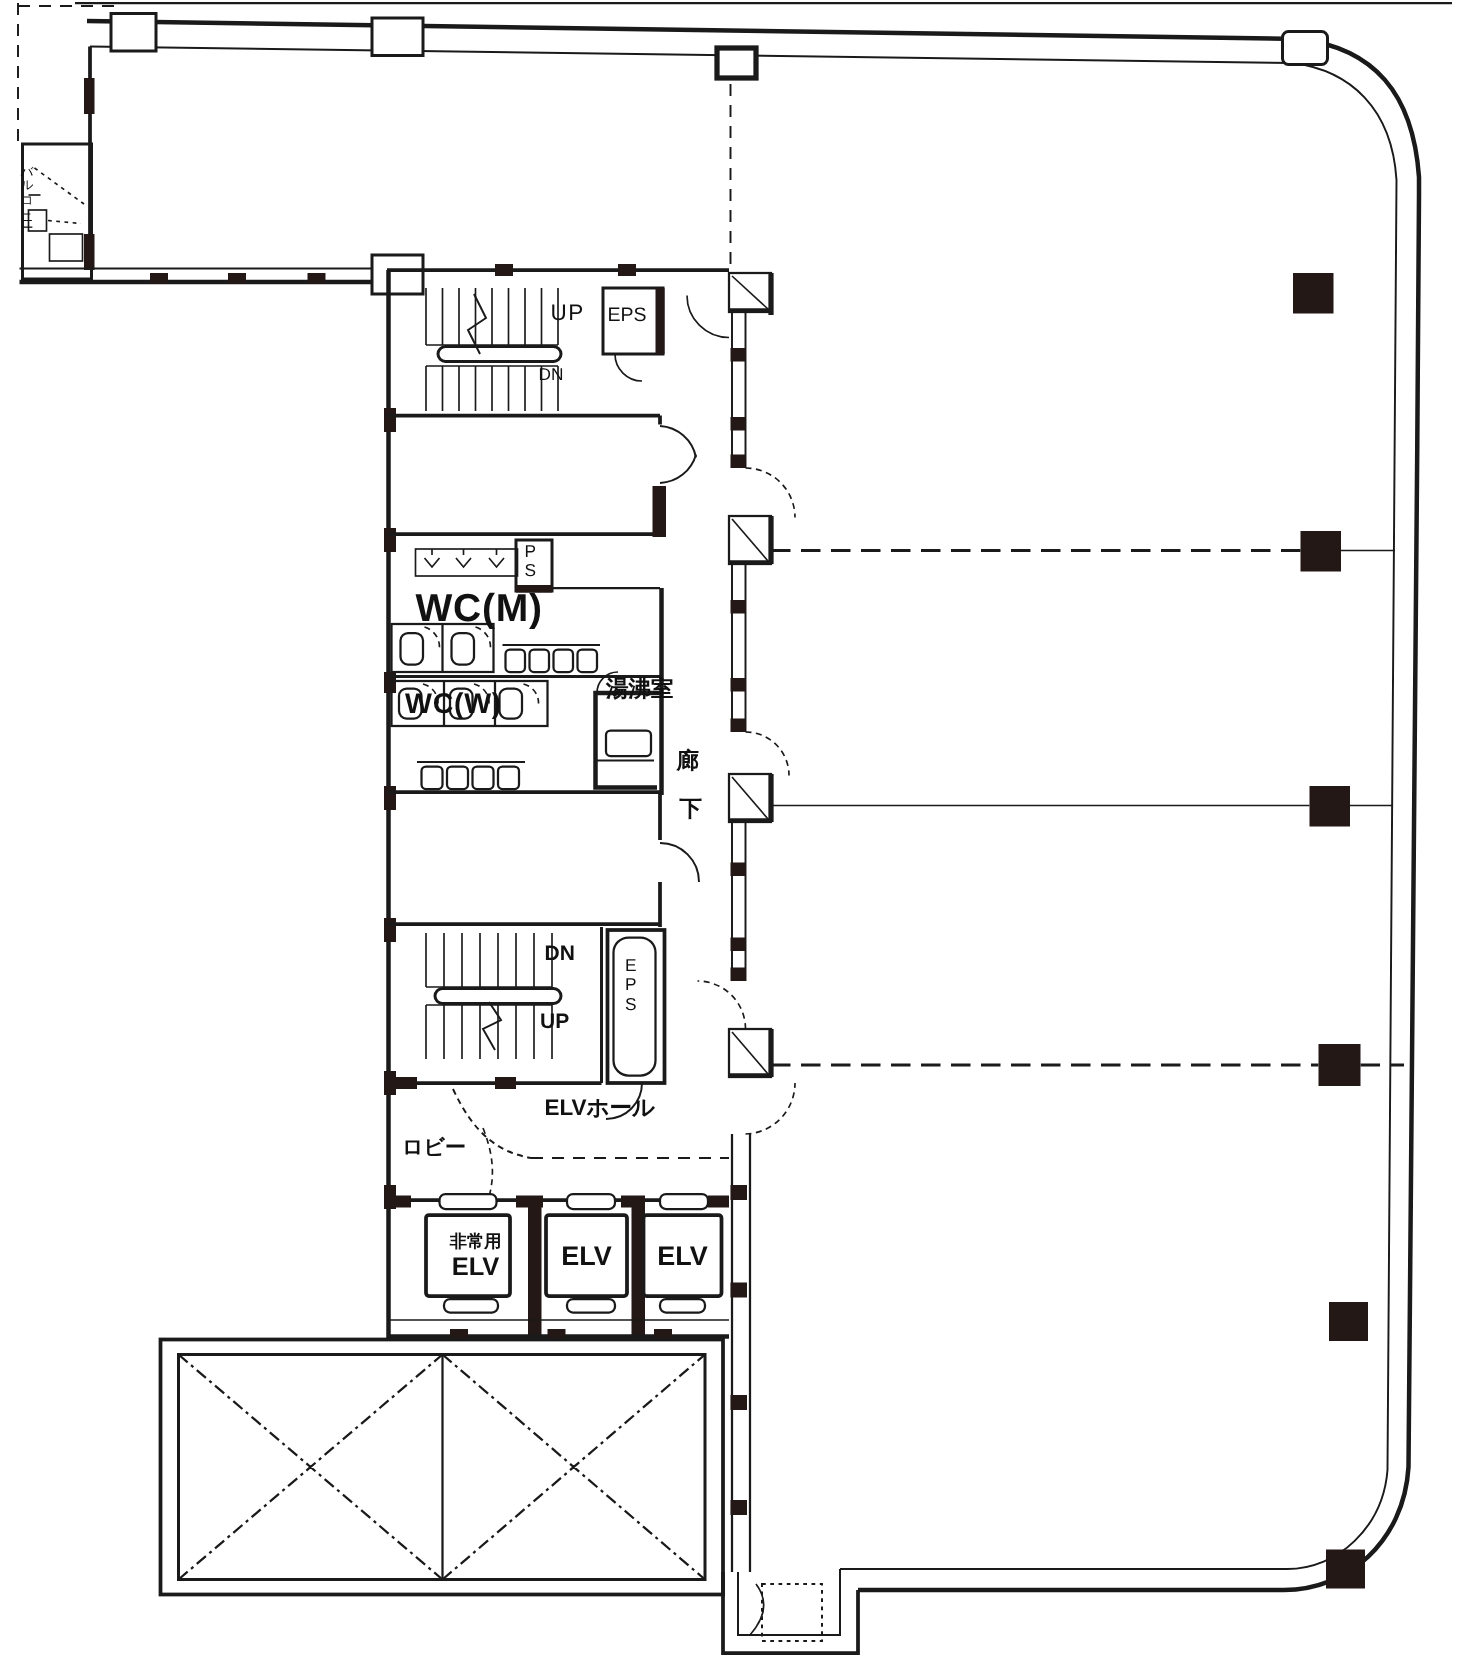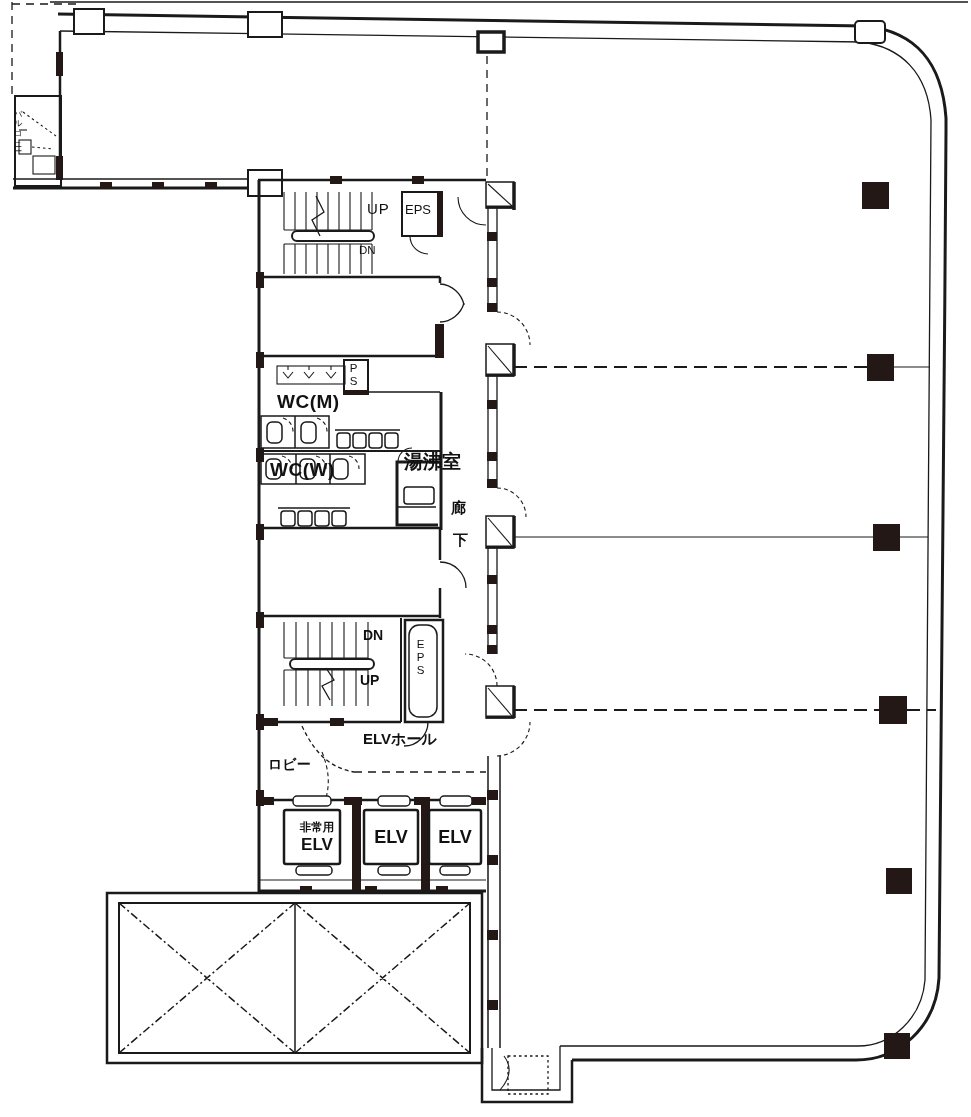--- a/index.html
+++ b/index.html
@@ -290,22 +290,22 @@
   </g>
 </svg>
 
   <div class="lbl vert" style="left:14px;top:104px;font-size:8.5px;">バルコニー</div>
 
   <div class="lbl" style="left:367px;top:201px;font-size:15px;letter-spacing:1px;">UP</div>
   <div class="lbl" style="left:405px;top:203px;font-size:13px;">EPS</div>
   <div class="lbl" style="left:359px;top:245px;font-size:11.5px;">DN</div>
 
   <div class="lbl vert" style="left:347px;top:362px;font-size:11.5px;">PS</div>
-  <div class="lbl b6" style="left:277px;top:392px;font-size:19px;letter-spacing:0.5px;">WC(M)</div>
-  <div class="lbl b6" style="left:404px;top:452px;font-size:19px;">湯沸室</div>
+  <div class="lbl b6" style="left:277px;top:392px;font-size:26px;letter-spacing:0.5px;">WC(M)</div>
+  <div class="lbl b6" style="left:404px;top:452px;font-size:15px;">湯沸室</div>
   <div class="lbl b6" style="left:270px;top:460px;font-size:19px;letter-spacing:0.5px;">WC(W)</div>
 
   <div class="lbl b6" style="left:451px;top:500px;font-size:15px;">廊</div>
   <div class="lbl b6" style="left:453px;top:532px;font-size:15px;">下</div>
 
   <div class="lbl b7" style="left:363px;top:628px;font-size:14px;">DN</div>
   <div class="lbl b6" style="left:360px;top:673px;font-size:14px;">UP</div>
   <div class="lbl vert" style="left:414px;top:638px;font-size:11.5px;">EPS</div>
 
   <div class="lbl b6" style="left:363px;top:731px;font-size:15px;">ELVホール</div>

